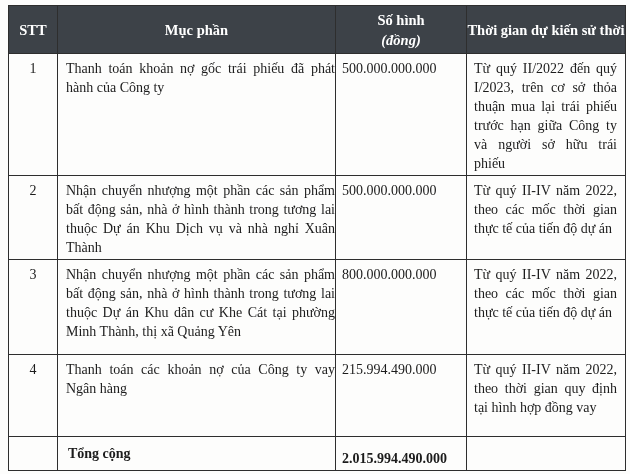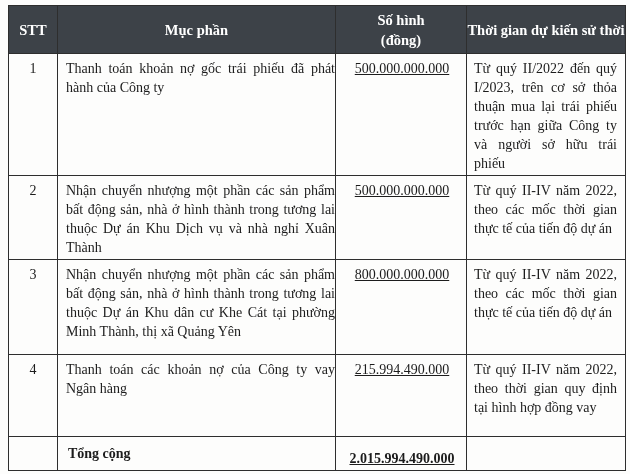--- a/index.html
+++ b/index.html
@@ -31,39 +31,38 @@
   }
   thead th {
     background: #3d4248;
     color: #ffffff;
     font-weight: bold;
     vertical-align: middle;
     text-align: center;
     font-size: 14.5px;
     line-height: 20px;
   }
-  .h-sub { display: block; }
+  .h-sub { font-style: italic; display: block; }
   .row-h  { height: 48px; }
   .row-1  { height: 122px; }
   .row-2  { height: 84px; }
   .row-3  { height: 95px; }
   .row-4  { height: 82px; }
   .row-t  { height: 30px; }
   td.stt {
     text-align: center;
     padding-top: 5px;
   }
   td.purpose {
     text-align: justify;
     padding: 5px 0 2px 8px;
   }
   td.amount {
-    text-align: center;
+    text-align: left;
     padding: 5px 4px 2px 6px;
-    text-decoration: underline;
   }
   td.time {
     text-align: justify;
     padding: 5px 8px 2px 7px;
   }
   tfoot td {
     vertical-align: middle;
     font-weight: bold;
   }
   tfoot td.total-label { padding-left: 10px; }

